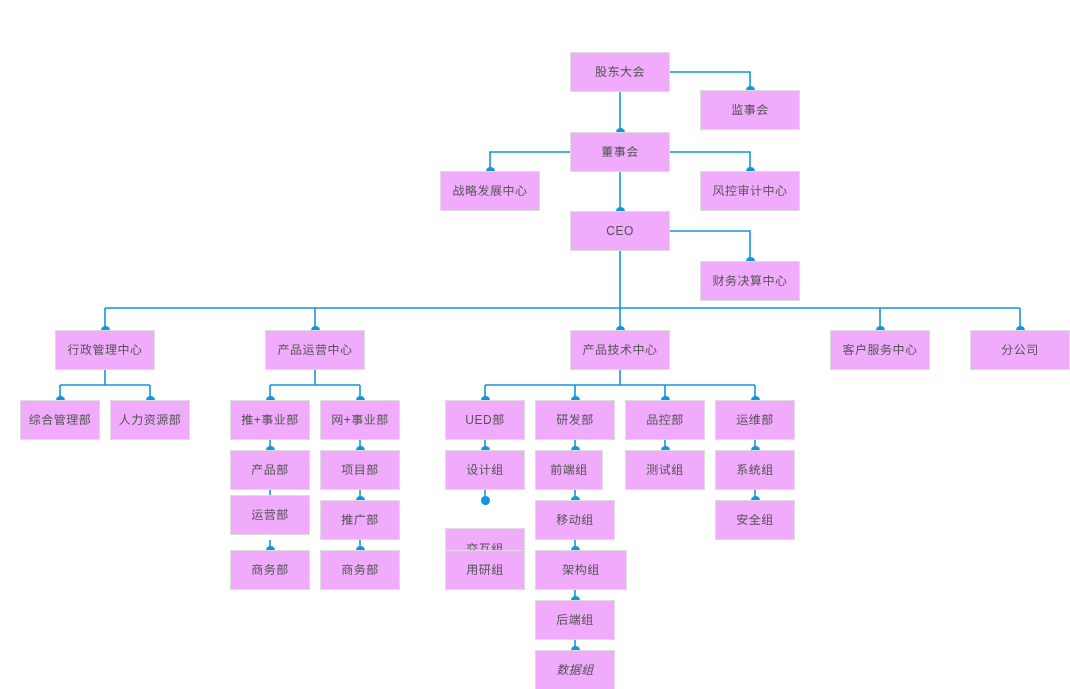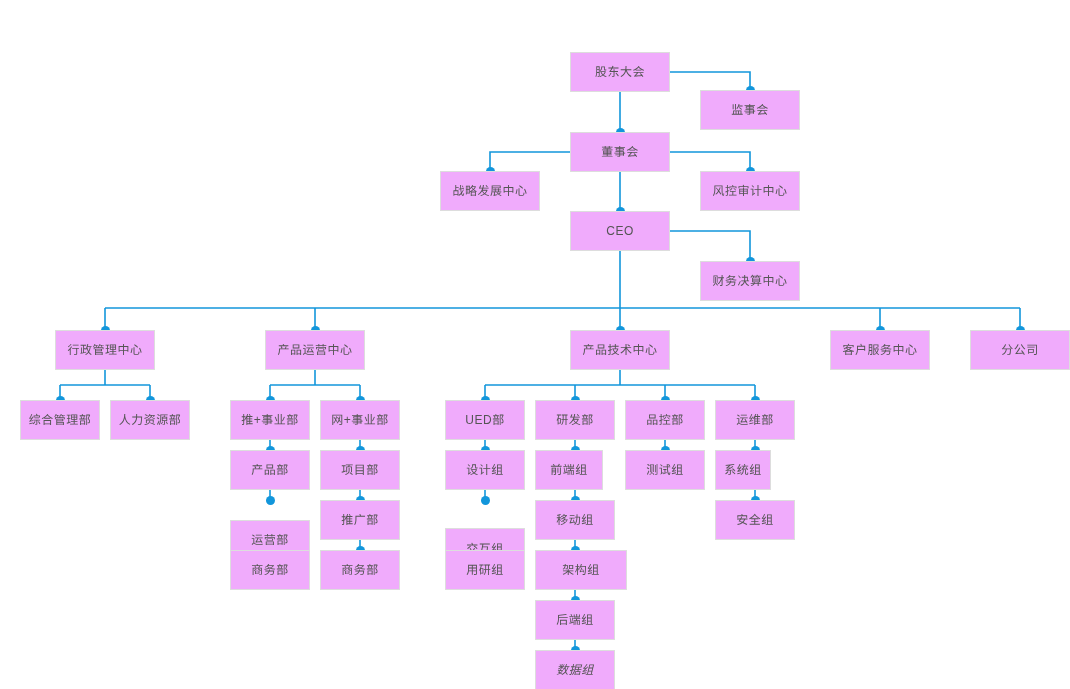--- a/index.html
+++ b/index.html
@@ -146,35 +146,35 @@
       <div class="node-box wide" style="left: 700px; top: 261px; width: 100px; height: 40px; border-color: rgb(221, 221, 221); color: rgb(85, 85, 85);">财务决算中心</div>
       <div class="node-box wide" style="left: 55px; top: 330px; width: 100px; height: 40px; border-color: rgb(221, 221, 221); color: rgb(85, 85, 85);">行政管理中心</div>
       <div class="node-box wide" style="left: 265px; top: 330px; width: 100px; height: 40px; border-color: rgb(221, 221, 221); color: rgb(85, 85, 85);">产品运营中心</div>
       <div class="node-box wide" style="left: 570px; top: 330px; width: 100px; height: 40px; border-color: rgb(221, 221, 221); color: rgb(85, 85, 85);">产品技术中心</div>
       <div class="node-box wide" style="left: 830px; top: 330px; width: 100px; height: 40px; border-color: rgb(221, 221, 221); color: rgb(85, 85, 85);">客户服务中心</div>
       <div class="node-box wide" style="left: 970px; top: 330px; width: 100px; height: 40px; border-color: rgb(221, 221, 221); color: rgb(85, 85, 85);">分公司</div>
       <div class="node-box narrow" style="left: 20px; top: 400px; width: 80px; height: 40px; border-color: rgb(221, 221, 221); color: rgb(85, 85, 85);">综合管理部</div>
       <div class="node-box narrow" style="left: 110px; top: 400px; width: 80px; height: 40px; border-color: rgb(221, 221, 221); color: rgb(85, 85, 85);">人力资源部</div>
       <div class="node-box narrow" style="left: 230px; top: 400px; width: 80px; height: 40px; border-color: rgb(221, 221, 221); color: rgb(85, 85, 85);">推+事业部</div>
       <div class="node-box narrow" style="left: 230px; top: 450px; width: 80px; height: 40px; border-color: rgb(221, 221, 221); color: rgb(85, 85, 85);">产品部</div>
-      <div class="node-box narrow" style="left: 230px; top: 520px; width: 80px; height: 40px; border-color: rgb(221, 221, 221); color: rgb(85, 85, 85);">运营部</div>
+      <div class="node-box narrow" style="left: 230px; top: 495px; width: 80px; height: 40px; border-color: rgb(221, 221, 221); color: rgb(85, 85, 85);">运营部</div>
       <div class="node-box narrow" style="left: 230px; top: 550px; width: 80px; height: 40px; border-color: rgb(221, 221, 221); color: rgb(85, 85, 85);">商务部</div>
       <div class="node-box narrow" style="left: 320px; top: 400px; width: 80px; height: 40px; border-color: rgb(221, 221, 221); color: rgb(85, 85, 85);">网+事业部</div>
       <div class="node-box narrow" style="left: 320px; top: 450px; width: 80px; height: 40px; border-color: rgb(221, 221, 221); color: rgb(85, 85, 85);">项目部</div>
       <div class="node-box narrow" style="left: 320px; top: 500px; width: 80px; height: 40px; border-color: rgb(221, 221, 221); color: rgb(85, 85, 85);">推广部</div>
       <div class="node-box narrow" style="left: 320px; top: 550px; width: 80px; height: 40px; border-color: rgb(221, 221, 221); color: rgb(85, 85, 85);">商务部</div>
       <div class="node-box narrow" style="left: 445px; top: 400px; width: 80px; height: 40px; border-color: rgb(221, 221, 221); color: rgb(85, 85, 85);">UED部</div>
       <div class="node-box narrow" style="left: 445px; top: 450px; width: 80px; height: 40px; border-color: rgb(221, 221, 221); color: rgb(85, 85, 85);">设计组</div>
       <div class="node-box narrow" style="left: 445px; top: 528px; width: 80px; height: 44px; border-color: rgb(221, 221, 221); color: rgb(85, 85, 85); font-family: Liberation Mono, monospace;">交互组</div>
       <div class="node-box narrow" style="left: 445px; top: 550px; width: 80px; height: 40px; border-color: rgb(221, 221, 221); color: rgb(85, 85, 85);">用研组</div>
       <div class="node-box narrow" style="left: 535px; top: 400px; width: 80px; height: 40px; border-color: rgb(221, 221, 221); color: rgb(85, 85, 85);">研发部</div>
       <div class="node-box narrow" style="left: 535px; top: 450px; width: 68px; height: 40px; border-color: rgb(221, 221, 221); color: rgb(85, 85, 85);">前端组</div>
       <div class="node-box narrow" style="left: 535px; top: 500px; width: 80px; height: 40px; border-color: rgb(221, 221, 221); color: rgb(85, 85, 85);">移动组</div>
       <div class="node-box narrow" style="left: 535px; top: 550px; width: 92px; height: 40px; border-color: rgb(221, 221, 221); color: rgb(85, 85, 85);">架构组</div>
       <div class="node-box narrow" style="left: 535px; top: 600px; width: 80px; height: 40px; border-color: rgb(221, 221, 221); color: rgb(85, 85, 85);">后端组</div>
       <div class="node-box narrow" style="left: 535px; top: 650px; width: 80px; height: 40px; border-color: rgb(221, 221, 221); color: rgb(85, 85, 85); font-style: italic;">数据组</div>
       <div class="node-box narrow" style="left: 625px; top: 400px; width: 80px; height: 40px; border-color: rgb(221, 221, 221); color: rgb(85, 85, 85);">品控部</div>
       <div class="node-box narrow" style="left: 625px; top: 450px; width: 80px; height: 40px; border-color: rgb(221, 221, 221); color: rgb(85, 85, 85);">测试组</div>
       <div class="node-box narrow" style="left: 715px; top: 400px; width: 80px; height: 40px; border-color: rgb(221, 221, 221); color: rgb(85, 85, 85);">运维部</div>
-      <div class="node-box narrow" style="left: 715px; top: 450px; width: 56px; height: 40px; border-color: rgb(221, 221, 221); color: rgb(85, 85, 85);">系统组</div>
+      <div class="node-box narrow" style="left: 715px; top: 450px; width: 80px; height: 40px; border-color: rgb(221, 221, 221); color: rgb(85, 85, 85);">系统组</div>
       <div class="node-box narrow" style="left: 715px; top: 500px; width: 80px; height: 40px; border-color: rgb(221, 221, 221); color: rgb(85, 85, 85);">安全组</div>
     </div>
 </div>
 
 </body></html>

